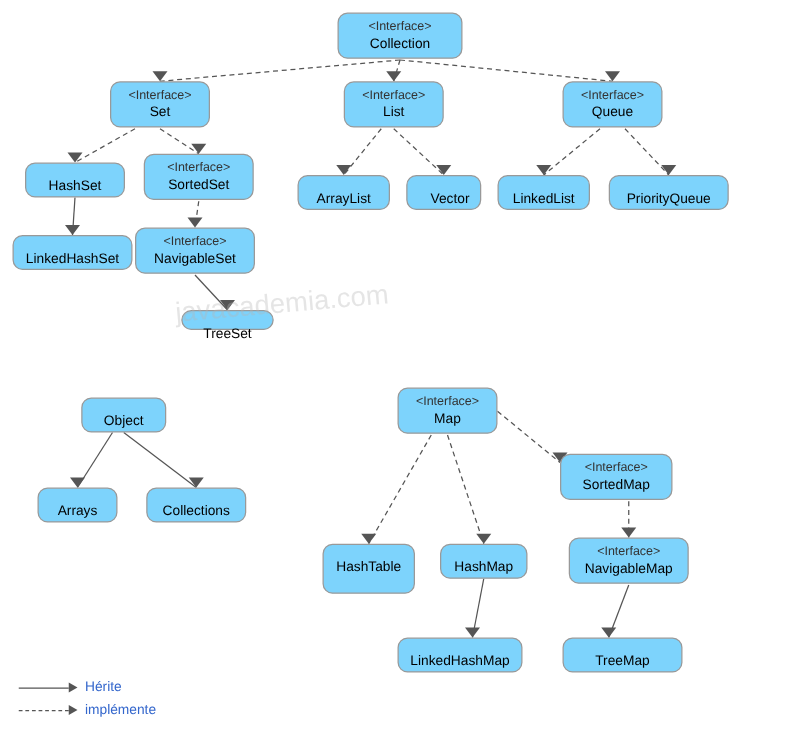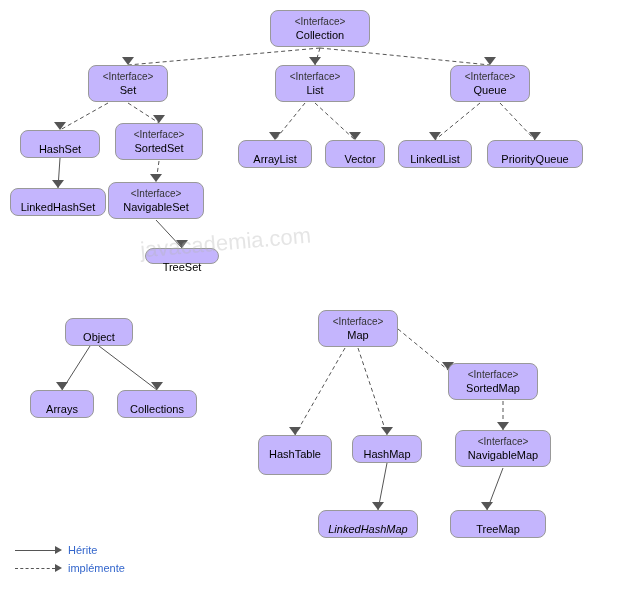--- a/index.html
+++ b/index.html
@@ -14,21 +14,21 @@
     }
     .diagram {
       position: relative;
       width: 640px;
       height: 600px;
     }
     .node {
       position: absolute;
       border: 1px solid #999;
       border-radius: 8px;
-      background: #c4b5fd;
+      background: #7dd3fc;
       text-align: center;
       padding: 4px 8px;
       font-size: 11px;
       line-height: 1.3;
       white-space: nowrap;
     }
     .node .stereotype {
       font-size: 10px;
       color: #333;
     }
@@ -225,21 +225,21 @@
 
   <div class="node" style="left:352px;top:435px;width:70px;height:28px;line-height:28px;">
     <div>HashMap</div>
   </div>
 
   <div class="node" style="left:455px;top:430px;width:96px;">
     <div class="stereotype">&lt;Interface&gt;</div>
     <div>NavigableMap</div>
   </div>
 
-  <div class="node" style="left:318px;top:510px;width:100px;height:28px;line-height:28px;font-style:italic;">
+  <div class="node" style="left:318px;top:510px;width:100px;height:28px;line-height:28px;">
     <div>LinkedHashMap</div>
   </div>
 
   <div class="node" style="left:450px;top:510px;width:96px;height:28px;line-height:28px;">
     <div>TreeMap</div>
   </div>
 
   <div class="watermark">javacademia.com</div>
 
   <div class="legend">

